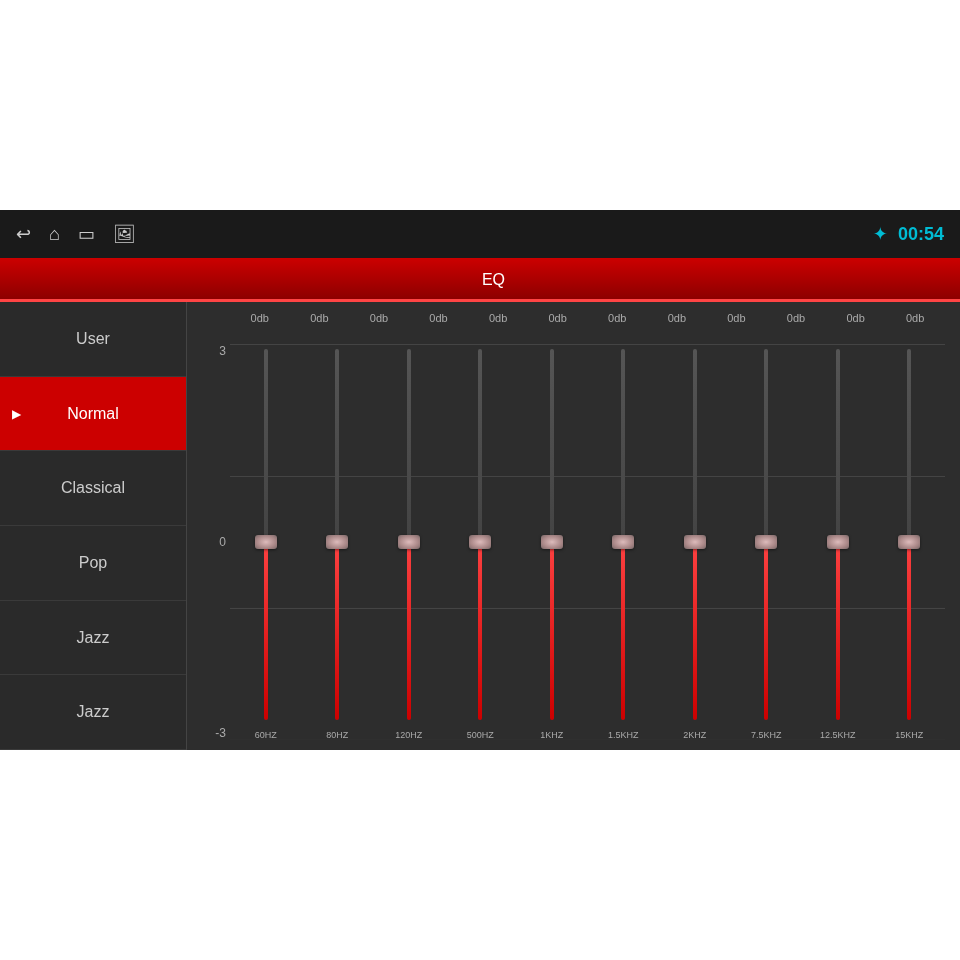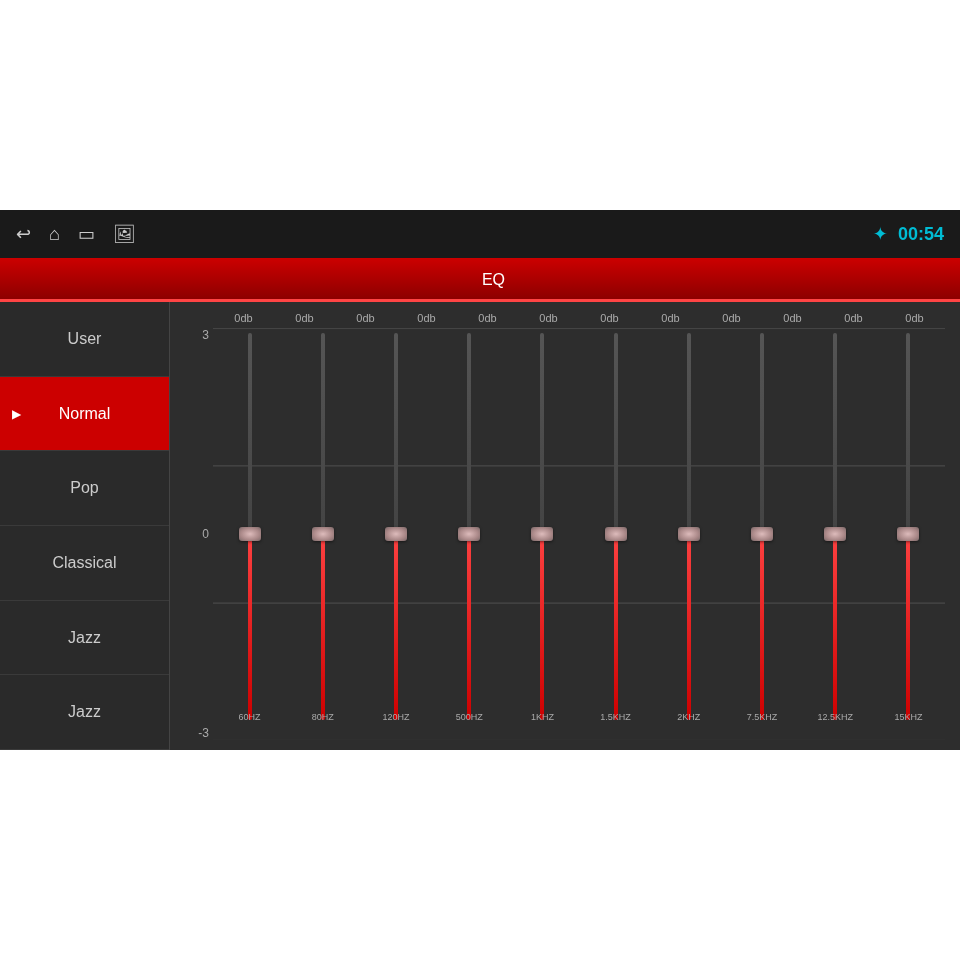--- a/index.html
+++ b/index.html
@@ -85,21 +85,21 @@
     .tab.inactive {
       background: #3a3a3a;
     }
     
     .main-content {
       display: flex;
       height: calc(540px - 48px - 44px);
     }
     
     .sidebar {
-      width: 170px;
+      width: 187px;
       background: #2a2a2a;
       display: flex;
       flex-direction: column;
       border-right: 1px solid #444;
     }
     .sidebar-item {
       flex: 1;
       display: flex;
       align-items: center;
       justify-content: center;
@@ -123,21 +123,21 @@
     .eq-area {
       flex: 1;
       background: #2d2d2d;
       display: flex;
       flex-direction: column;
       padding: 10px 15px;
     }
     .eq-labels-top {
       display: flex;
       align-items: flex-end;
-      margin-bottom: 4px;
+      margin-bottom: 20px;
       padding-left: 28px;
     }
     .eq-db-label {
       flex: 1;
       text-align: center;
       color: #aaaaaa;
       font-size: 11px;
     }
     .eq-grid {
       display: flex;
@@ -203,21 +203,21 @@
       background: radial-gradient(ellipse at center, #ddbbbb 0%, #aa8888 60%, #776666 100%);
       border-radius: 3px;
       position: absolute;
       left: 50%;
       transform: translateX(-50%);
       cursor: pointer;
       box-shadow: 0 1px 3px rgba(0,0,0,0.5);
     }
     .slider-freq-label {
       position: absolute;
-      bottom: 18px;
+      bottom: 0;
       font-size: 9px;
       color: #aaaaaa;
       white-space: nowrap;
       text-align: center;
     }
   </style>
 </head>
 <body>
 
 <div class="screen">
@@ -245,24 +245,24 @@
 
     <div class="sidebar">
       <div class="sidebar-item">
         <span>User</span>
       </div>
       <div class="sidebar-item active">
         <span class="play-indicator">▶</span>
         <span>Normal</span>
       </div>
       <div class="sidebar-item">
+        <span>Classical</span>
+      </div>
+      <div class="sidebar-item">
         <span>Pop</span>
-      </div>
-      <div class="sidebar-item">
-        <span>Classical</span>
       </div>
       <div class="sidebar-item">
         <span>Jazz</span>
       </div>
       <div class="sidebar-item">
         <span>Jazz</span>
       </div>
     </div>
 
     <div class="eq-area">

